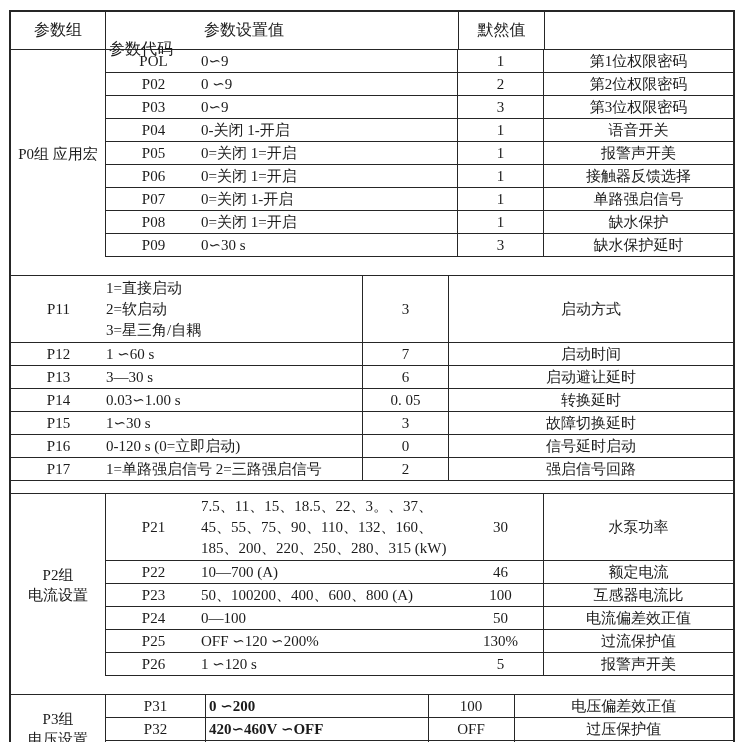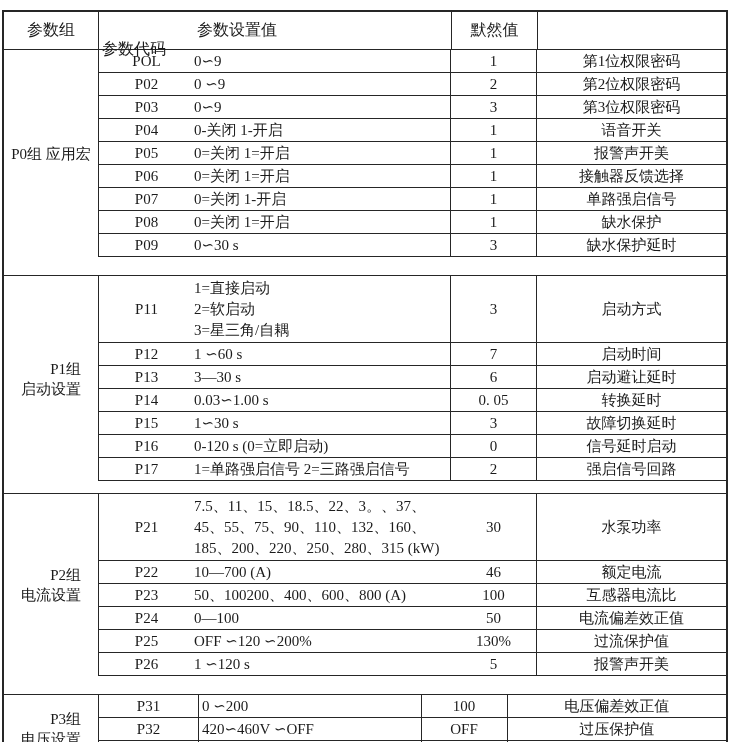--- a/index.html
+++ b/index.html
@@ -1,47 +1,47 @@
 <!DOCTYPE html>
 <html><head>
 <meta charset="utf-8">
 <style>
   html,body{margin:0;padding:0;}
   body{
     width:743px;height:742px;background:#ffffff;
     font-family:"Liberation Serif","DejaVu Serif",serif;
     color:#1b1b1b;overflow:hidden;
   }
-  .sheet{box-sizing:border-box;width:743px;height:636px;padding:10px 6px 0 2px;}
+  .sheet{box-sizing:border-box;width:743px;height:636px;padding:10px 6px 0 9px;}
   .tbl{box-sizing:border-box;width:726px;border:2px solid #262626;background:#fff;}
 
   .hrow{display:flex;align-items:stretch;height:37px;border-bottom:1.6px solid #262626;font-size:16px;}
   .cell{box-sizing:border-box;display:flex;align-items:center;justify-content:center;}
   .gcol{flex:0 0 95px;border-right:1.6px solid #262626;text-align:center;}
   .hwide{flex:0 0 352px;display:flex;align-items:center;border-right:1.6px solid #262626;}
   .hcode{flex:0 0 98px;padding-left:3px;box-sizing:border-box;margin-top:38px;}
   .hval{flex:1;text-align:left;}
   .defc{flex:0 0 86px;border-right:1.6px solid #262626;text-align:center;}
   .meanc{flex:1;text-align:center;}
 
   .grow{display:flex;align-items:stretch;}
-  .glabel{white-space:pre-line;text-align:right;font-size:15px;line-height:20px;}
+  .glabel{white-space:pre-line;text-align:center;font-size:15px;line-height:20px;}
   .rows{flex:1;display:flex;flex-direction:column;}
 
   .prow{display:flex;align-items:stretch;height:22px;border-bottom:1.5px solid #262626;font-size:15px;}
   .prow.tall{height:66px;}
   .prow.last{border-bottom:none;}
 
   .mergecell{flex:0 0 352px;display:flex;align-items:center;border-right:1.5px solid #262626;box-sizing:border-box;}
   .mergecell.nodiv{border-right-color:transparent;}
   .code{flex:0 0 95px;text-align:center;}
   .val{flex:1;white-space:pre-line;line-height:21px;padding-right:2px;}
 
   .codecell{flex:0 0 100px;border-right:1.5px solid #262626;}
-  .valcell{flex:1;border-right:1.5px solid #262626;justify-content:flex-start;padding-left:3px;white-space:pre-line;}
+  .valcell{flex:1;border-right:1.5px solid #262626;justify-content:flex-start;padding-left:3px;white-space:pre-line;font-weight:bold;}
 
   .gap{border-bottom:1.6px solid #262626;height:18px;background:#fff;}
   .gap.g2{height:12px;}
 </style>
 </head>
 <body>
 
 <div class="sheet">
   <div class="tbl">
     <div class="hrow">
@@ -125,22 +125,20 @@
                 <span class="code">P09</span>
                 <span class="val">0∽30 s</span>
               </div>
               <div class="cell defc">3</div>
               <div class="cell meanc">缺水保护延时</div>
             </div>
           </div>
         </div>
         <div class="gap"></div>
         <div class="grow">
-          <div class="cell gcol glabel">P1组
-启动设置</div>
           <div class="rows">
             <div class="prow tall">
               <div class="mergecell">
                 <span class="code">P11</span>
                 <span class="val">1=直接启动
 2=软启动
 3=星三角/自耦</span>
               </div>
               <div class="cell defc">3</div>
               <div class="cell meanc">启动方式</div>

